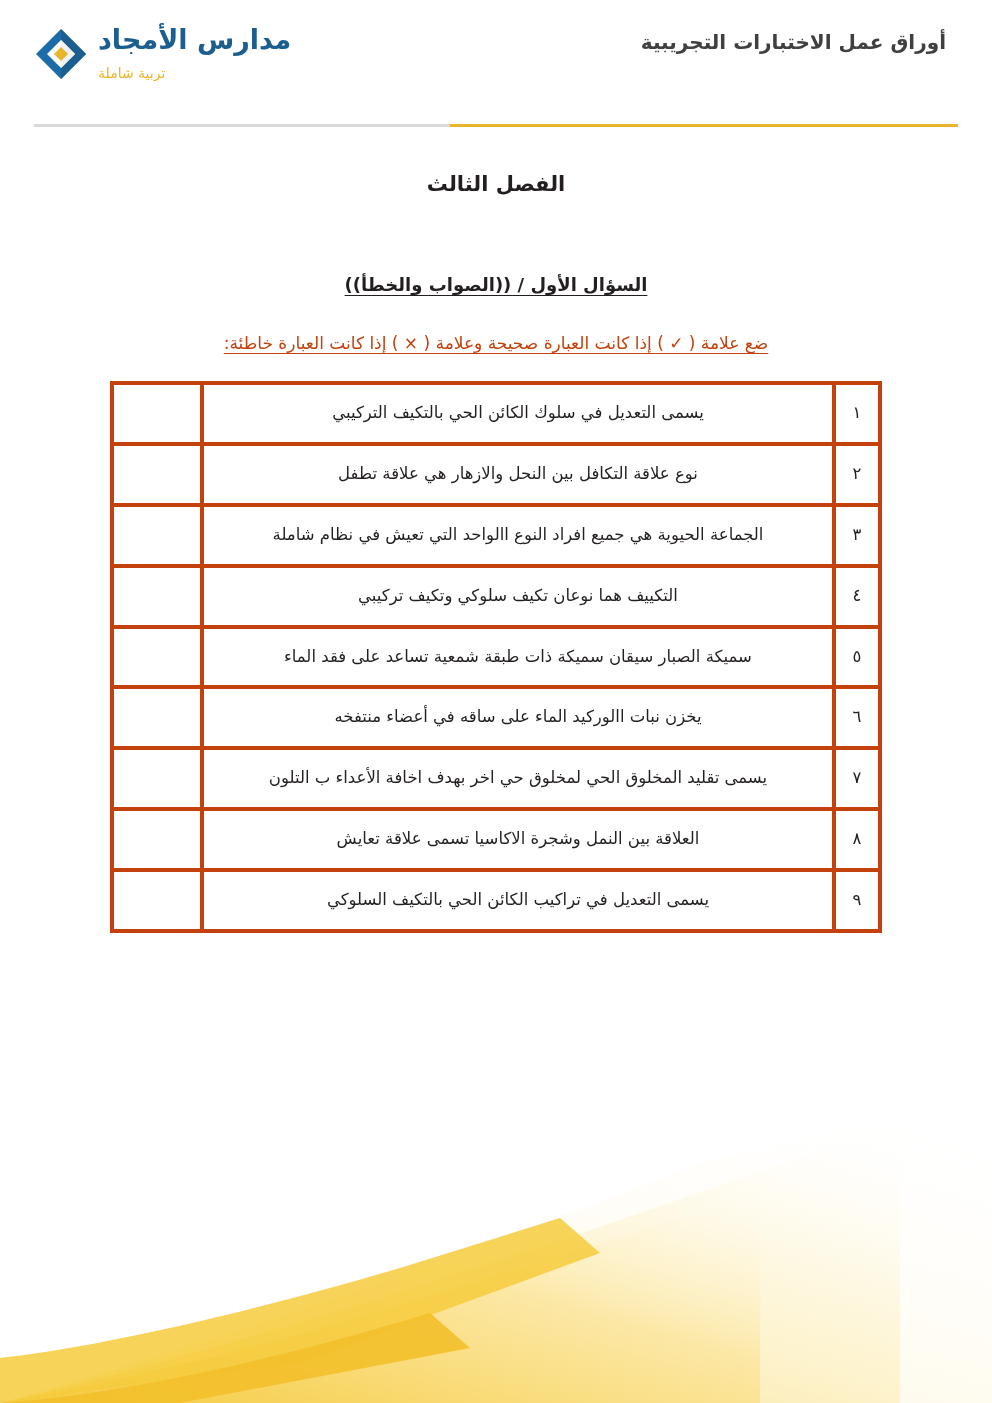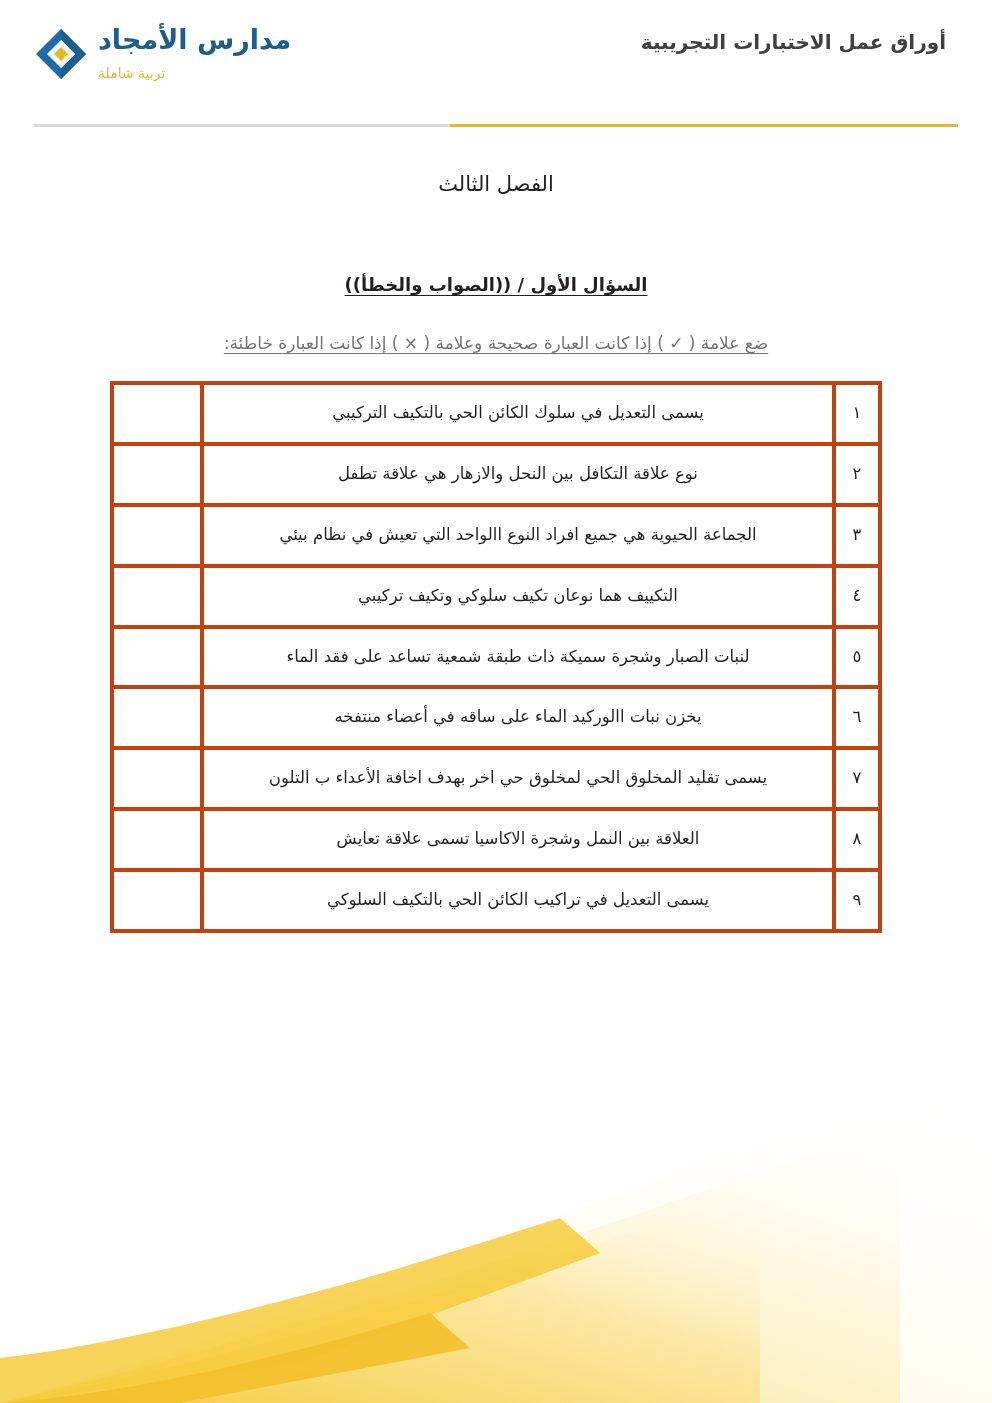--- a/index.html
+++ b/index.html
@@ -84,38 +84,38 @@
   
   .content {
     position: relative;
     z-index: 2;
     padding: 0 110px 0 110px;
     direction: rtl;
   }
   .chapter-title {
     text-align: center;
     font-size: 21px;
-    font-weight: normal;
+    font-weight: bold;
     margin-top: 45px;
     color: #231f20;
   }
   .q-heading {
     margin-top: 78px;
     text-align: center;
     font-size: 18px;
     font-weight: bold;
     color: #231f20;
     text-decoration: underline;
     text-underline-offset: 4px;
   }
   .q-instruction {
     margin-top: 38px;
     text-align: center;
     font-size: 17px;
-    color: #737373;
+    color: #c2410c;
     text-decoration: underline;
     text-underline-offset: 4px;
   }
 
   
   table.qtable {
     width: 100%;
     border-collapse: collapse;
     margin-top: 28px;
     direction: rtl;
@@ -183,31 +183,31 @@
         <td class="stmt">يسمى التعديل في سلوك الكائن الحي بالتكيف التركيبي</td>
         <td class="ans"></td>
       </tr>
       <tr>
         <td class="num">٢</td>
         <td class="stmt">نوع علاقة التكافل بين النحل والازهار هي علاقة تطفل</td>
         <td class="ans"></td>
       </tr>
       <tr>
         <td class="num">٣</td>
-        <td class="stmt">الجماعة الحيوية هي جميع افراد النوع االواحد التي تعيش في نظام بيئي</td>
+        <td class="stmt">الجماعة الحيوية هي جميع افراد النوع االواحد التي تعيش في نظام شاملة</td>
         <td class="ans"></td>
       </tr>
       <tr>
         <td class="num">٤</td>
         <td class="stmt">التكييف هما نوعان تكيف سلوكي وتكيف تركيبي</td>
         <td class="ans"></td>
       </tr>
       <tr>
         <td class="num">٥</td>
-        <td class="stmt">لنبات الصبار وشجرة سميكة ذات طبقة شمعية تساعد على فقد الماء</td>
+        <td class="stmt">سميكة الصبار سيقان سميكة ذات طبقة شمعية تساعد على فقد الماء</td>
         <td class="ans"></td>
       </tr>
       <tr>
         <td class="num">٦</td>
         <td class="stmt">يخزن نبات االوركيد الماء على ساقه في أعضاء منتفخه</td>
         <td class="ans"></td>
       </tr>
       <tr>
         <td class="num">٧</td>
         <td class="stmt">يسمى تقليد المخلوق الحي لمخلوق حي اخر بهدف اخافة الأعداء ب التلون</td>

